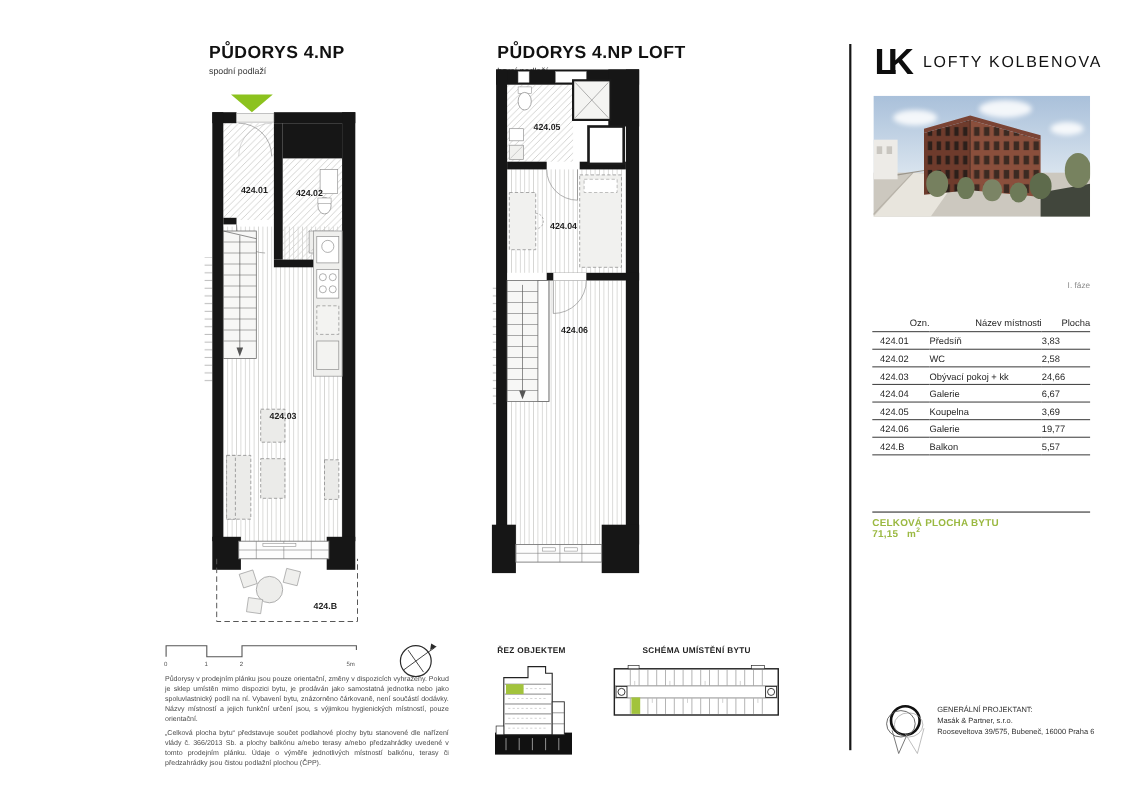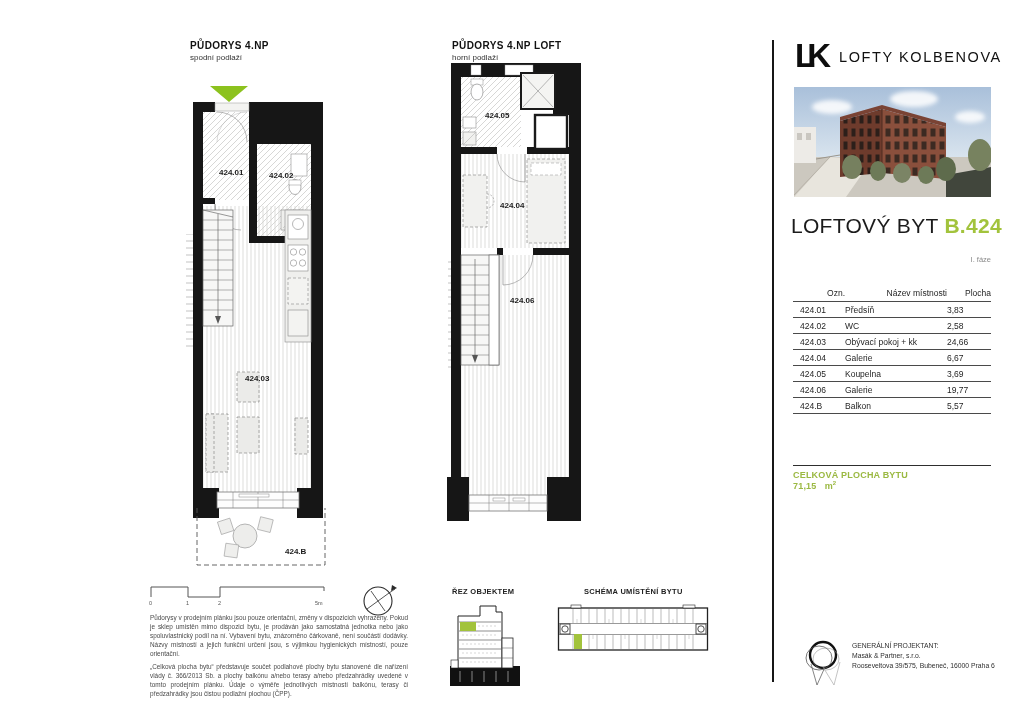--- a/index.html
+++ b/index.html
@@ -5,21 +5,21 @@
   * { margin:0; padding:0; box-sizing:border-box; }
   html,body { background:#fff; }
   #page {
     position:relative; width:1024px; height:724px; background:#ffffff;
     font-family:"Liberation Sans", sans-serif; color:#1c1c1c; overflow:hidden;
   }
   .abs { position:absolute; }
   svg { display:block; font-family:inherit; }
 
   
-  .plan-title { font-size:10px; font-weight:bold; letter-spacing:.4px; color:#111; }
+  .plan-title { font-size:16px; font-weight:bold; letter-spacing:.4px; color:#111; }
   .plan-sub   { font-size:8px; color:#333; margin-top:2px; }
 
   
   .mini-title { font-size:7.5px; font-weight:bold; letter-spacing:.3px; color:#222; }
 
   
   .disclaimer { width:258px; font-size:6.4px; line-height:1.4; color:#4a4a4a; text-align:justify; }
   .disclaimer p + p { margin-top:4px; }
 
   
@@ -409,24 +409,20 @@
       <ellipse cx="58" cy="80" rx="10" ry="12" fill="#76805f"></ellipse>
       <ellipse cx="84" cy="84" rx="8" ry="10" fill="#6d7a58"></ellipse>
       <ellipse cx="108" cy="86" rx="9" ry="10" fill="#7b8465"></ellipse>
       <ellipse cx="132" cy="88" rx="8" ry="9" fill="#6d7a58"></ellipse>
       <ellipse cx="152" cy="82" rx="10" ry="12" fill="#5e6b4c"></ellipse>
       <ellipse cx="186" cy="68" rx="12" ry="16" fill="#77825f"></ellipse>
     </g>
     <line x1="22" y1="72" x2="46" y2="68" stroke="#9a958b" stroke-width="1"></line>
   </svg>
 
-  <div class="abs listing-title t-right" style="left:791px; top:214px; width:200px;">
-    <span>LOFTOVÝ BYT</span>
-    <span class="unit" style="color:#a2c33c;">B.424</span>
-  </div>
   <div class="abs listing-phase t-right" style="left:791px; top:255px; width:200px;">I. fáze</div>
 
   <table class="rooms abs" style="left:793px; top:286px;">
     <thead>
       <tr>
         <th class="c-ozn">Ozn.</th>
         <th>Název místnosti</th>
         <th class="c-plocha">Plocha</th>
       </tr>
     </thead>

